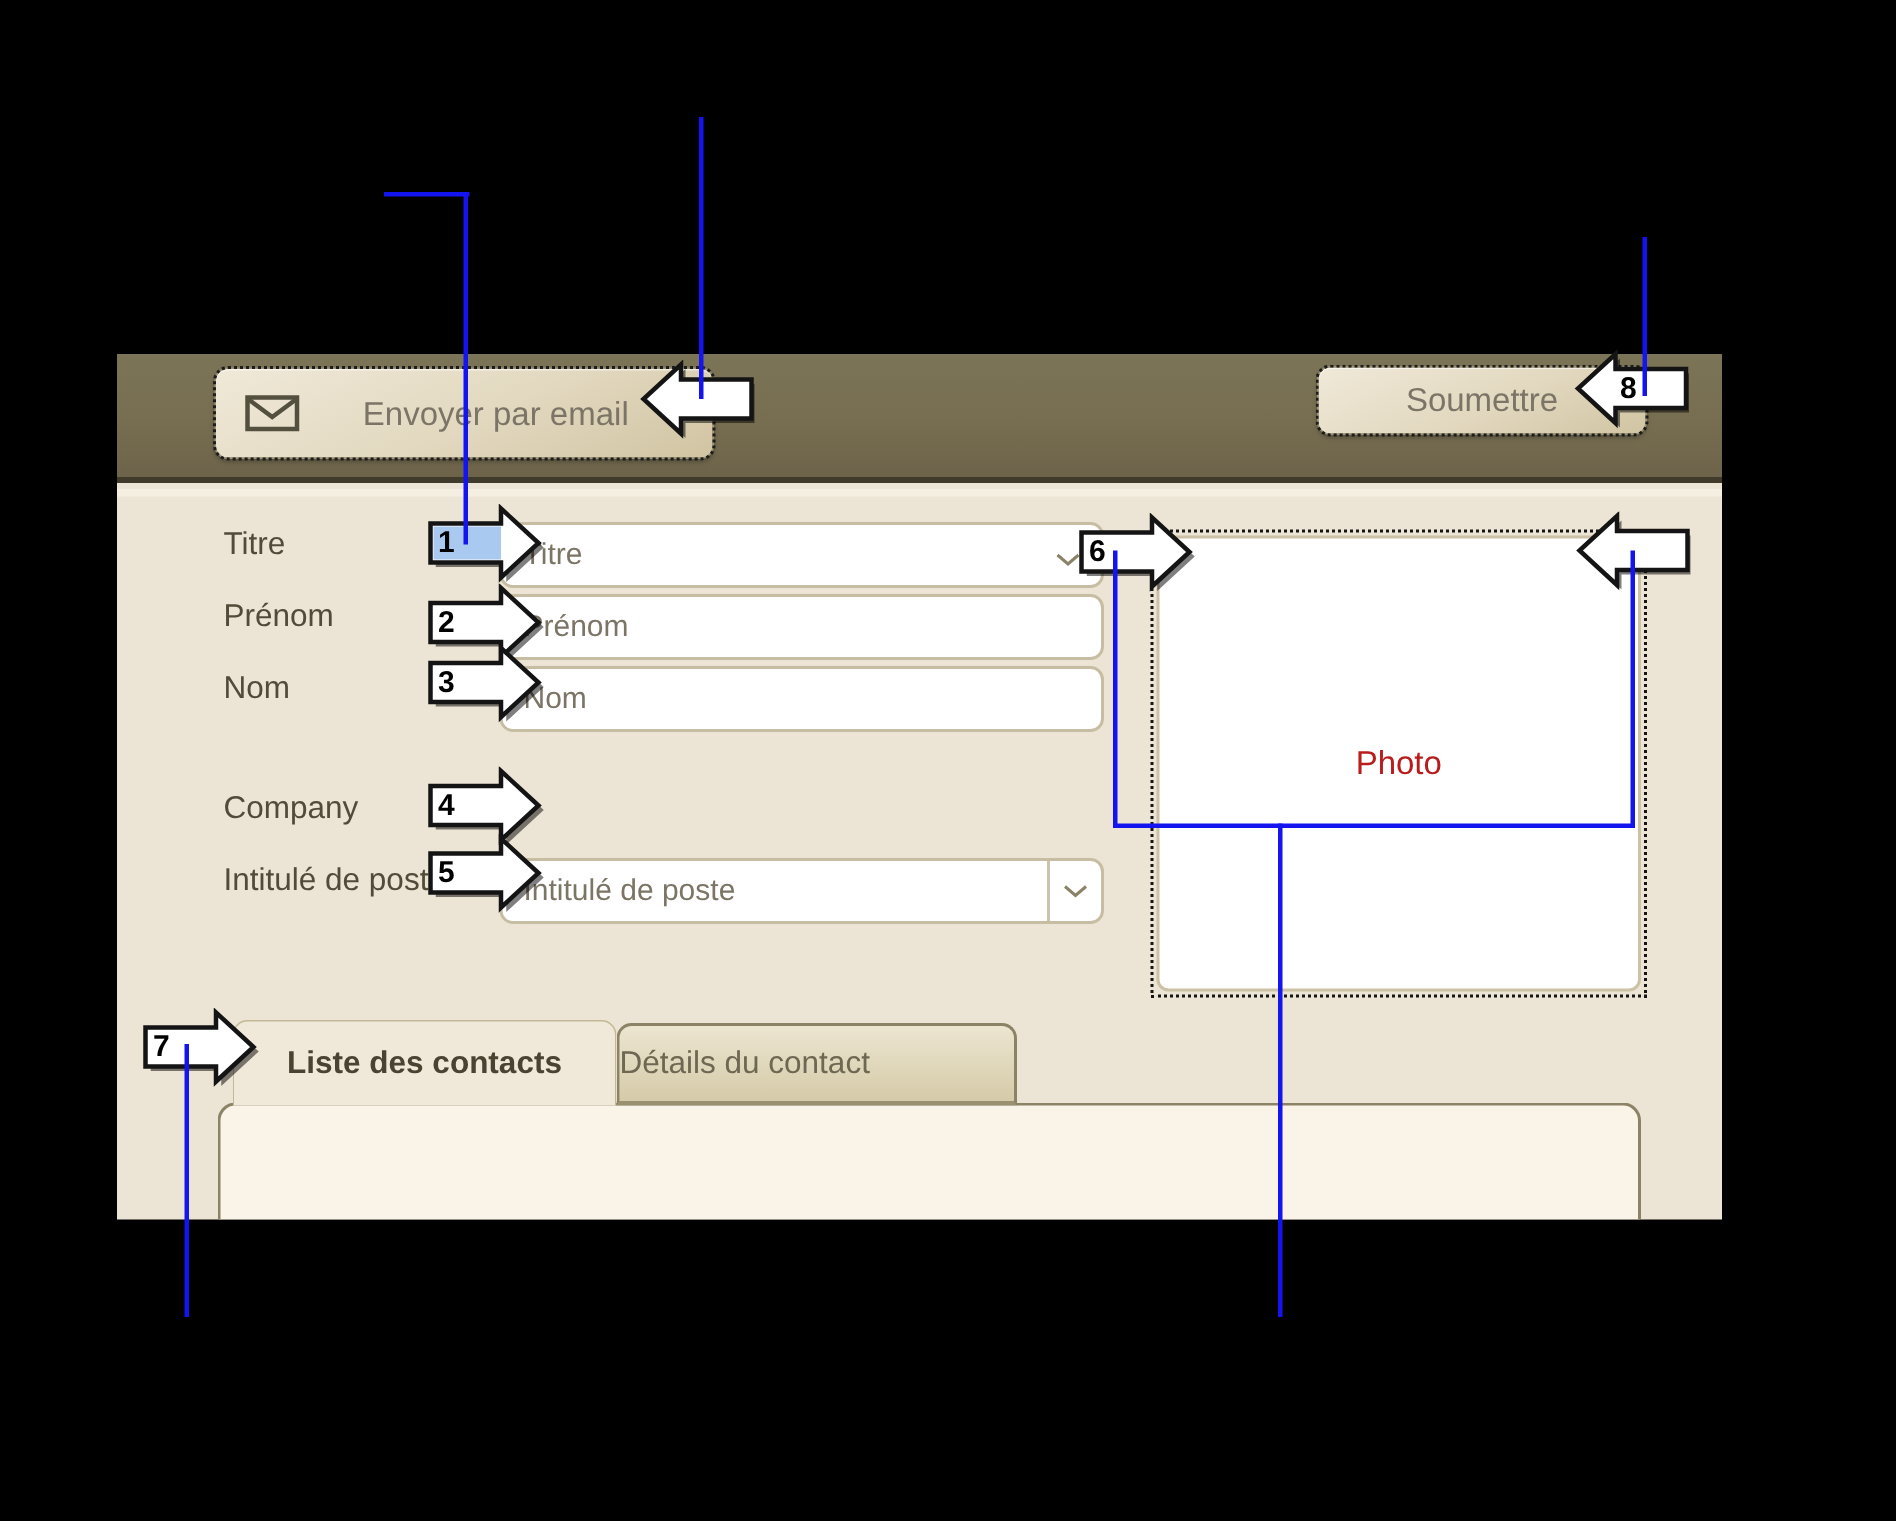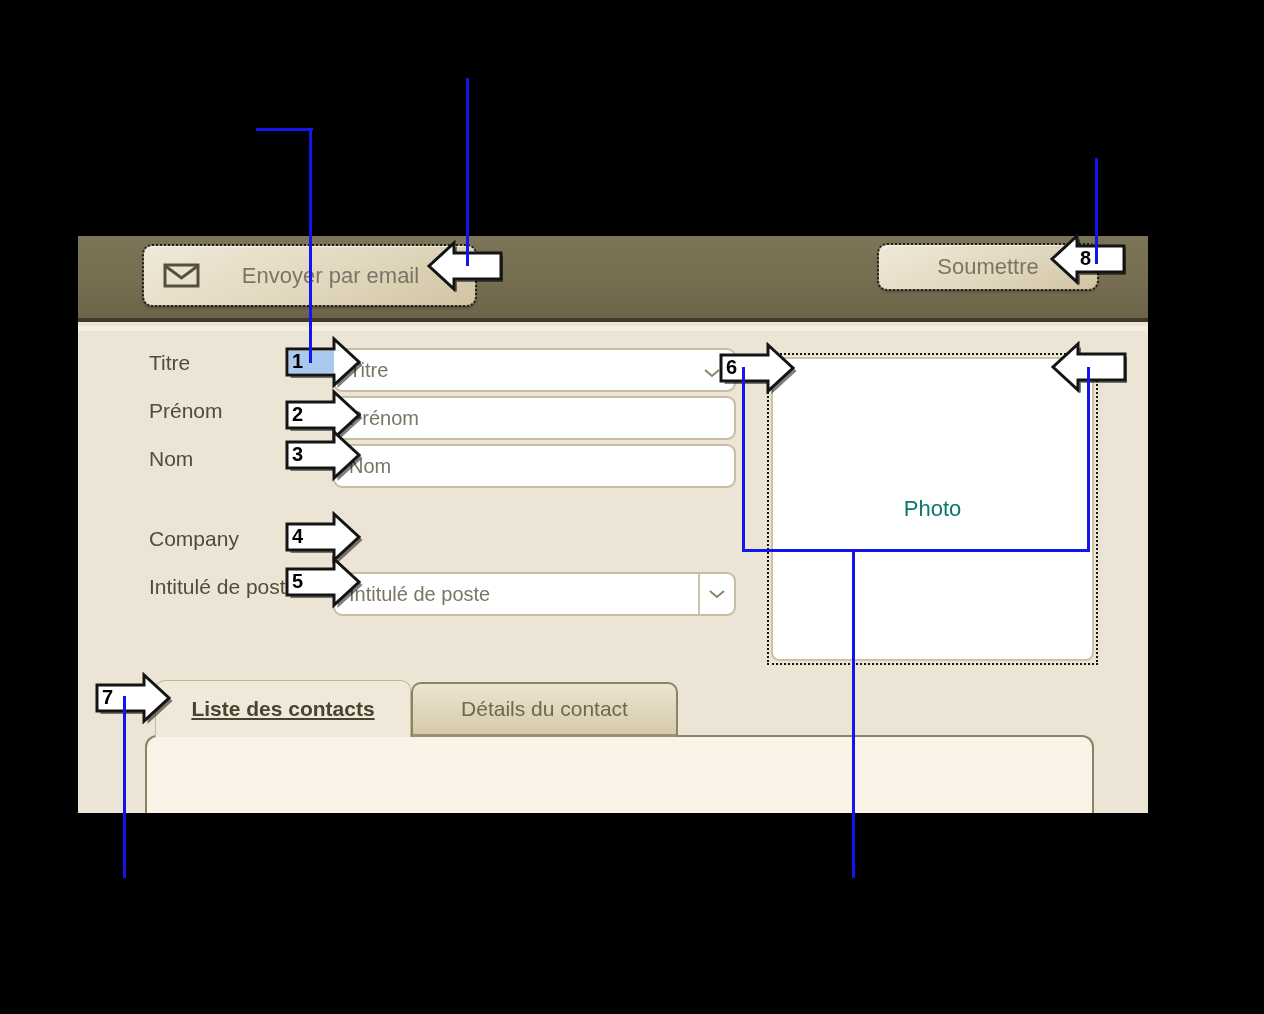--- a/index.html
+++ b/index.html
@@ -40,31 +40,31 @@
                border-left:2px solid #cdc3a9; display:flex; align-items:center; justify-content:center;
                cursor:pointer; border-radius:0 7px 7px 0; }
   .combo-btn .chev { position:static; }
 
   
   #photo-dotted { position:absolute; left:689px; top:117px; width:331px; height:312px;
                   border:2px dotted #141414; }
   #photo-inner { position:absolute; left:2px; top:2px; right:2px; bottom:2px; background:#fff;
                  border:2px solid #ccc2a6; border-radius:8px;
                  display:flex; align-items:center; justify-content:center;
-                 color:#0f766e; font-size:22px; }
+                 color:#b91c1c; font-size:22px; }
 
   
   #tab-list { position:absolute; left:77px; top:444px; width:256px; height:57px; z-index:3;
               background:#f0e9d9; border:1px solid #c3b996; border-bottom:none;
               border-radius:10px 10px 0 0; display:flex; align-items:center; justify-content:center;
-              font-size:21px; font-weight:bold; color:#4a4331; cursor:pointer;text-decoration:underline; }
+              font-size:21px; font-weight:bold; color:#4a4331; cursor:pointer; }
   #tab-details { position:absolute; left:333px; top:446px; width:267px; height:55px; z-index:2;
                  background:linear-gradient(180deg,#ece5d0,#d5cba9);
                  border:2px solid #8c8366; border-bottom:3px solid #9a9170;
-                 border-radius:10px 10px 0 0; display:flex; align-items:center; justify-content:center;
+                 border-radius:10px 10px 0 0; display:flex; align-items:center; justify-content:flex-start;
                  font-size:21px; color:#6e6752; cursor:pointer; }
   #panel { position:absolute; left:67px; top:499px; width:949px; height:78px; z-index:1;
            background:#f9f4e7; border:2px solid #8c8366; border-bottom:none;
            border-radius:12px 12px 0 0; }
 
   
   .bline { position:absolute; background:var(--blue); z-index:10; }
   .arrow { position:absolute; z-index:9; }
   .arr-shadow { fill:rgba(0,0,0,.5); }
   .arr-body { fill:#ffffff; }

